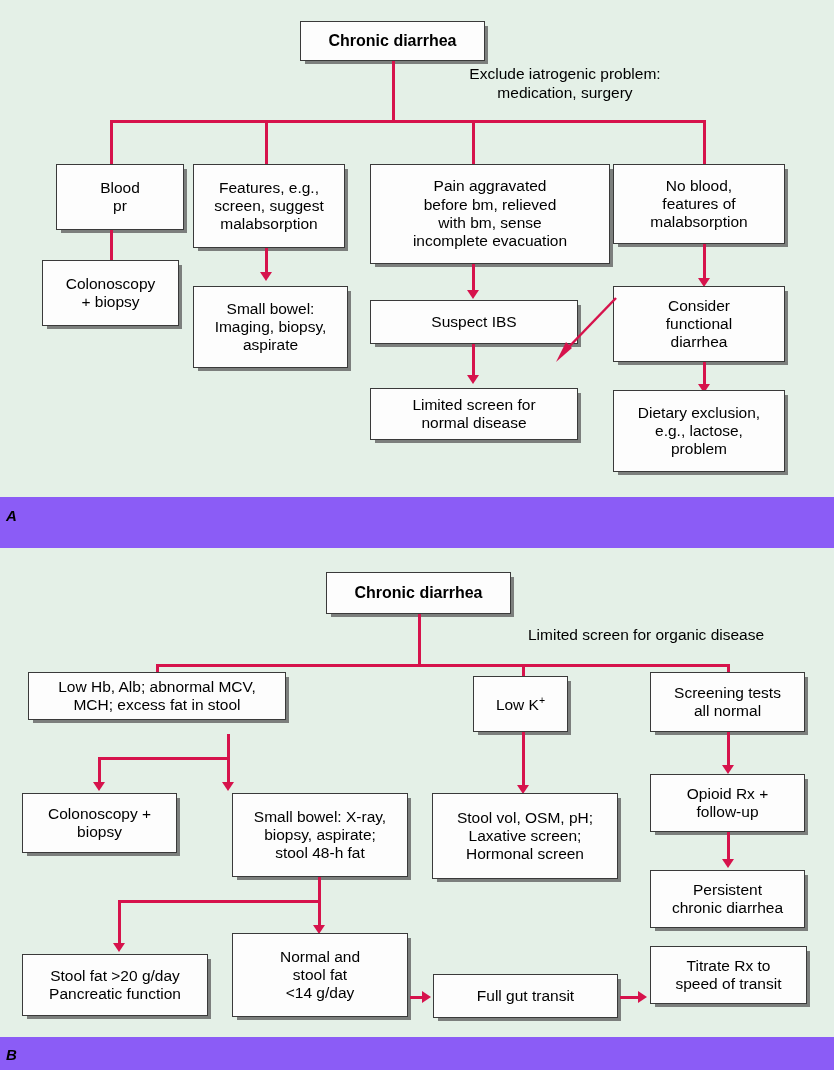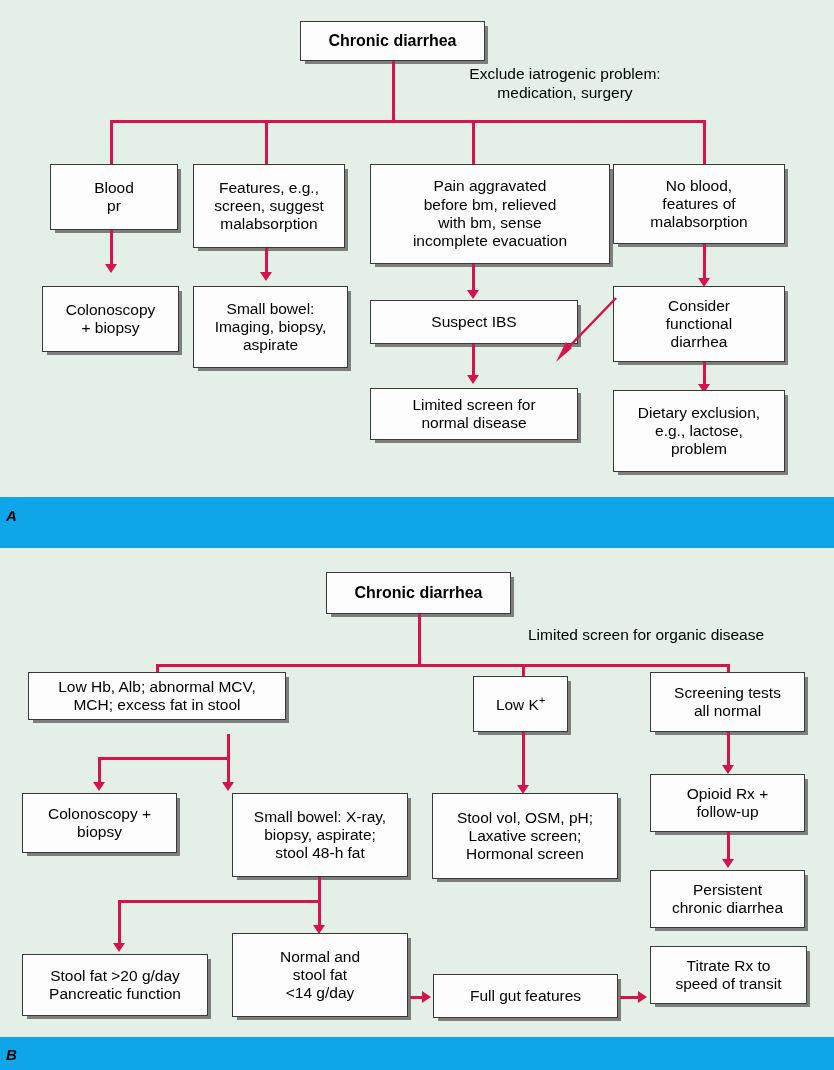--- a/index.html
+++ b/index.html
@@ -1,17 +1,17 @@
 <!DOCTYPE html>
 <html><head>
 <meta charset="utf-8">
 <style>
   html,body{margin:0;padding:0;background:#ffffff;}
   body{font-family:"Liberation Sans",sans-serif;}
-  #page{position:relative;width:834px;height:1070px;background:#0ea5e9;overflow:hidden;}
+  #page{position:relative;width:834px;height:1070px;background:#8b5cf6;overflow:hidden;}
 
   .panel{position:absolute;background:#e4f0e7;}
   #panel-a{left:0;top:0;width:834px;height:497px;}
   #panel-b{left:0;top:548px;width:834px;height:489px;}
 
   .panel-label{position:absolute;font-style:italic;font-weight:bold;font-size:15px;color:#000;}
 
   
   .node{position:absolute;background:#fdfdfd;border:1.5px solid #3a3a3a;
         box-sizing:border-box;display:flex;align-items:center;justify-content:center;
@@ -54,21 +54,21 @@
 
     <div class="ln vline" style="left:392px;top:61px;height:61px;"></div>
 
     <div class="ln hline" style="left:110px;top:120px;width:595px;"></div>
 
     <div class="ln vline" style="left:110px;top:120px;height:44px;"></div>
     <div class="ln vline" style="left:265px;top:120px;height:44px;"></div>
     <div class="ln vline" style="left:472px;top:120px;height:44px;"></div>
     <div class="ln vline" style="left:703px;top:120px;height:44px;"></div>
 
-    <div class="node" style="left:50px;top:164px;width:128px;height:66px;">
+    <div class="node" style="left:56px;top:164px;width:128px;height:66px;">
       <div>
         <div>Blood</div>
         <div>pr</div>
       </div>
     </div>
 
     <div class="node" style="left:193px;top:164px;width:152px;height:84px;">
       <div>
         <div>Features, e.g.,</div>
         <div>screen, suggest</div>
@@ -98,21 +98,21 @@
 
     <div class="ln vline" style="left:265px;top:248px;height:28px;"></div>
     <div class="arrow-dn" style="left:260px;top:272px;"></div>
 
     <div class="ln vline" style="left:472px;top:264px;height:30px;"></div>
     <div class="arrow-dn" style="left:467px;top:290px;"></div>
 
     <div class="ln vline" style="left:703px;top:244px;height:38px;"></div>
     <div class="arrow-dn" style="left:698px;top:278px;"></div>
 
-    <div class="node" style="left:42px;top:286px;width:137px;height:66px;">
+    <div class="node" style="left:42px;top:260px;width:137px;height:66px;">
       <div>
         <div>Colonoscopy</div>
         <div>+ biopsy</div>
       </div>
     </div>
 
     <div class="node" style="left:193px;top:286px;width:155px;height:82px;">
       <div>
         <div>Small bowel:</div>
         <div>Imaging, biopsy,</div>
@@ -267,21 +267,21 @@
         <div>Normal and</div>
         <div>stool fat</div>
         <div>&lt;14 g/day</div>
       </div>
     </div>
 
     <div class="ln hline" style="left:410px;top:448px;width:14px;"></div>
     <div class="arrow-rt" style="left:422px;top:443px;"></div>
 
     <div class="node" style="left:433px;top:426px;width:185px;height:44px;">
-      <span>Full gut features</span>
+      <span>Full gut transit</span>
     </div>
 
     <div class="ln hline" style="left:620px;top:448px;width:18px;"></div>
     <div class="arrow-rt" style="left:638px;top:443px;"></div>
 
     <div class="node" style="left:650px;top:398px;width:157px;height:58px;">
       <div>
         <div>Titrate Rx to</div>
         <div>speed of transit</div>
       </div>

